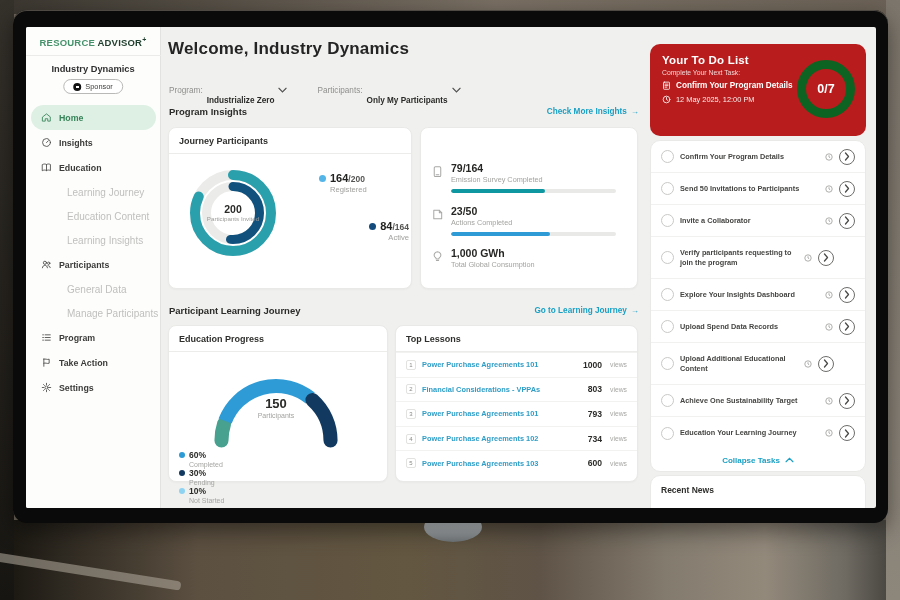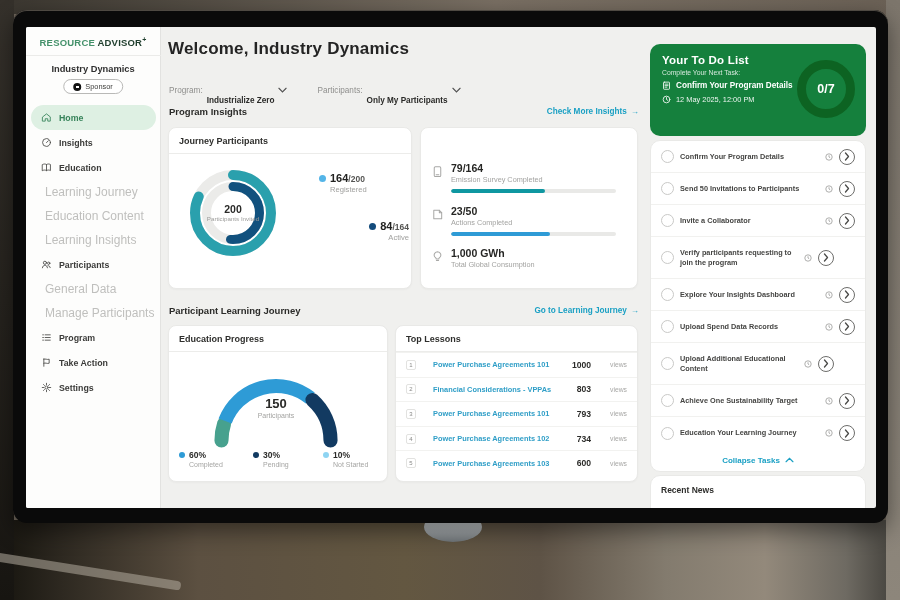--- a/index.html
+++ b/index.html
@@ -29,21 +29,21 @@
   .logo .p1 { color:#44916a; } .logo .p2 { color:#21402f; } .logo sup { font-size:7px; color:#21402f; }
   .logo-divider { top:28px; left:0; width:135px; border-top:1px solid #ebebе9; border-top:1px solid #ebebe9; }
   .org { top:37px; left:0; width:100%; text-align:center; font-size:9.3px; font-weight:bold; color:#303030; }
   .sponsor { top:52px; left:50%; transform:translateX(-50%); display:inline-flex; align-items:center; gap:4px;
     border:1px solid #b9b9b7; border-radius:10px; padding:2px 9px; font-size:7.4px; color:#3c3c3a; background:#fff; }
   .sponsor .sdot { width:8px; height:8px; border-radius:50%; background:radial-gradient(circle at 50% 50%, #fff 0 1.4px, #121212 1.5px); }
   .nav { top:78px; left:0; width:135px; }
   .nav-item { height:25px; display:flex; align-items:center; gap:7px; padding-left:15px; cursor:pointer;
     font-size:8.8px; font-weight:bold; color:#3c3c3a; }
   .nav-item .nicon { width:11px; height:11px; stroke:#4a4a48; fill:none; stroke-width:1.1; stroke-linecap:round; stroke-linejoin:round; flex:0 0 auto; }
-  .nav-item.sub { padding-left:19px; height:24px; font-weight:normal; font-size:12px; color:#bfbfbd; }
+  .nav-item.sub { padding-left:41px; height:24px; font-weight:normal; font-size:10px; color:#bfbfbd; }
   .nav-item.active { background:#def0e3; margin:0 5px; padding-left:10px; border-radius:13px; color:#37835a; }
   .nav-item.active .nicon { stroke:#37835a; }
 
   
   .main { left:135px; top:0; width:489px; height:481px; }
   .welcome { left:7px; top:12px; font-size:17px; font-weight:bold; color:#242424; letter-spacing:.2px; }
   .filters { left:8px; top:49px; display:flex; gap:30px; align-items:center; }
   .fgroup { display:flex; align-items:center; gap:4px; cursor:pointer; }
   .flabel { font-size:8.2px; color:#8f8f8d; }
   .fvalue { font-size:8.2px; font-weight:bold; color:#2a2a28;margin-top:20px; }
@@ -71,38 +71,38 @@
   .sval { font-size:10.5px; font-weight:bold; color:#262624; }
   .slab { font-size:7.3px; color:#a3a3a1; margin-top:1px; }
   .sbar { width:165px; height:4px; background:#e9e9e7; border-radius:2px; margin-top:5px; overflow:hidden; }
   .sbar .fill { height:100%; border-radius:2px; }
 
   .card-progress { left:7px; top:298px; width:220px; height:157px; }
   .gauge-wrap { left:22px; top:28px; width:170px; height:94px; }
   .gauge-center { left:0; top:42px; width:100%; text-align:center; }
   .gauge-center .cv { font-size:13px; font-weight:bold; color:#2a2a28; }
   .gauge-center .cl { font-size:7px; color:#a3a3a1; margin-top:1px; }
-  .gauge-legend { left:10px; top:124px; width:204px; display:flex; }
+  .gauge-legend { left:10px; top:124px; width:204px; display:flex;flex-direction:column; }
   .glitem { }
   .glitem .dot { display:inline-block; width:6px; height:6px; border-radius:50%; margin-right:4px; }
   .glitem .pct { font-size:8.5px; font-weight:bold; color:#2b2b29; }
   .glitem .lab { font-size:7px; color:#a5a5a3; margin-left:10px; margin-top:1px; }
 
   .card-lessons { left:234px; top:298px; width:243px; height:157px; }
-  .lesson-row { height:24.6px; display:flex; align-items:center; gap:17px; padding:0 10px; border-top:1px solid #f2f2f0; cursor:pointer; }
+  .lesson-row { height:24.6px; display:flex; align-items:center; gap:6px; padding:0 10px; border-top:1px solid #f2f2f0; cursor:pointer; }
   .lesson-row:first-of-type { border-top:none; }
   .lrank { width:10px; height:10px; border:1px solid #e2e2e0; border-radius:2px; font-size:6px; color:#8a8a88;
     display:flex; align-items:center; justify-content:center; flex:0 0 auto; }
   .ltitle { flex:1; font-size:7.4px; font-weight:bold; color:#2f9ec7; }
   .lviews { font-size:8.6px; font-weight:bold; color:#2c2c2a; }
   .lvlab { font-size:6.8px; color:#a8a8a6; margin-left:2px; }
 
   
   .todo { left:624px; top:0; width:216px; height:481px; }
-  .green-card { left:0; top:17px; width:216px; height:92px; background:#15803d; border-radius:10px; padding:10px 12px; color:#fff; }
+  .green-card { left:0; top:17px; width:216px; height:92px; background:#b91c1c; border-radius:10px; padding:10px 12px; color:#fff; }
   .gc-title { font-size:11.5px; font-weight:bold; letter-spacing:.2px; }
   .gc-sub { font-size:6.8px; color:rgba(255,255,255,.82); margin-top:3px; }
   .gc-row { display:flex; align-items:center; gap:5px; margin-top:5px; }
   .gc-row .gicon { width:9px; height:9px; stroke:#fff; fill:none; stroke-width:1.1; stroke-linecap:round; flex:0 0 auto; }
   .gc-task { font-size:8.2px; font-weight:bold; }
   .gc-due { font-size:7.4px; color:rgba(255,255,255,.92); }
   .gc-ring { position:absolute; right:11px; top:16px; width:58px; height:58px; border-radius:50%; border:9px solid #0d6322;
     display:flex; align-items:center; justify-content:center; font-size:12.5px; font-weight:bold; color:#fff; }
 
   .tasks-card { left:0; top:113px; width:216px; background:#fff; border:1px solid #e9e9e7; border-radius:10px; }

